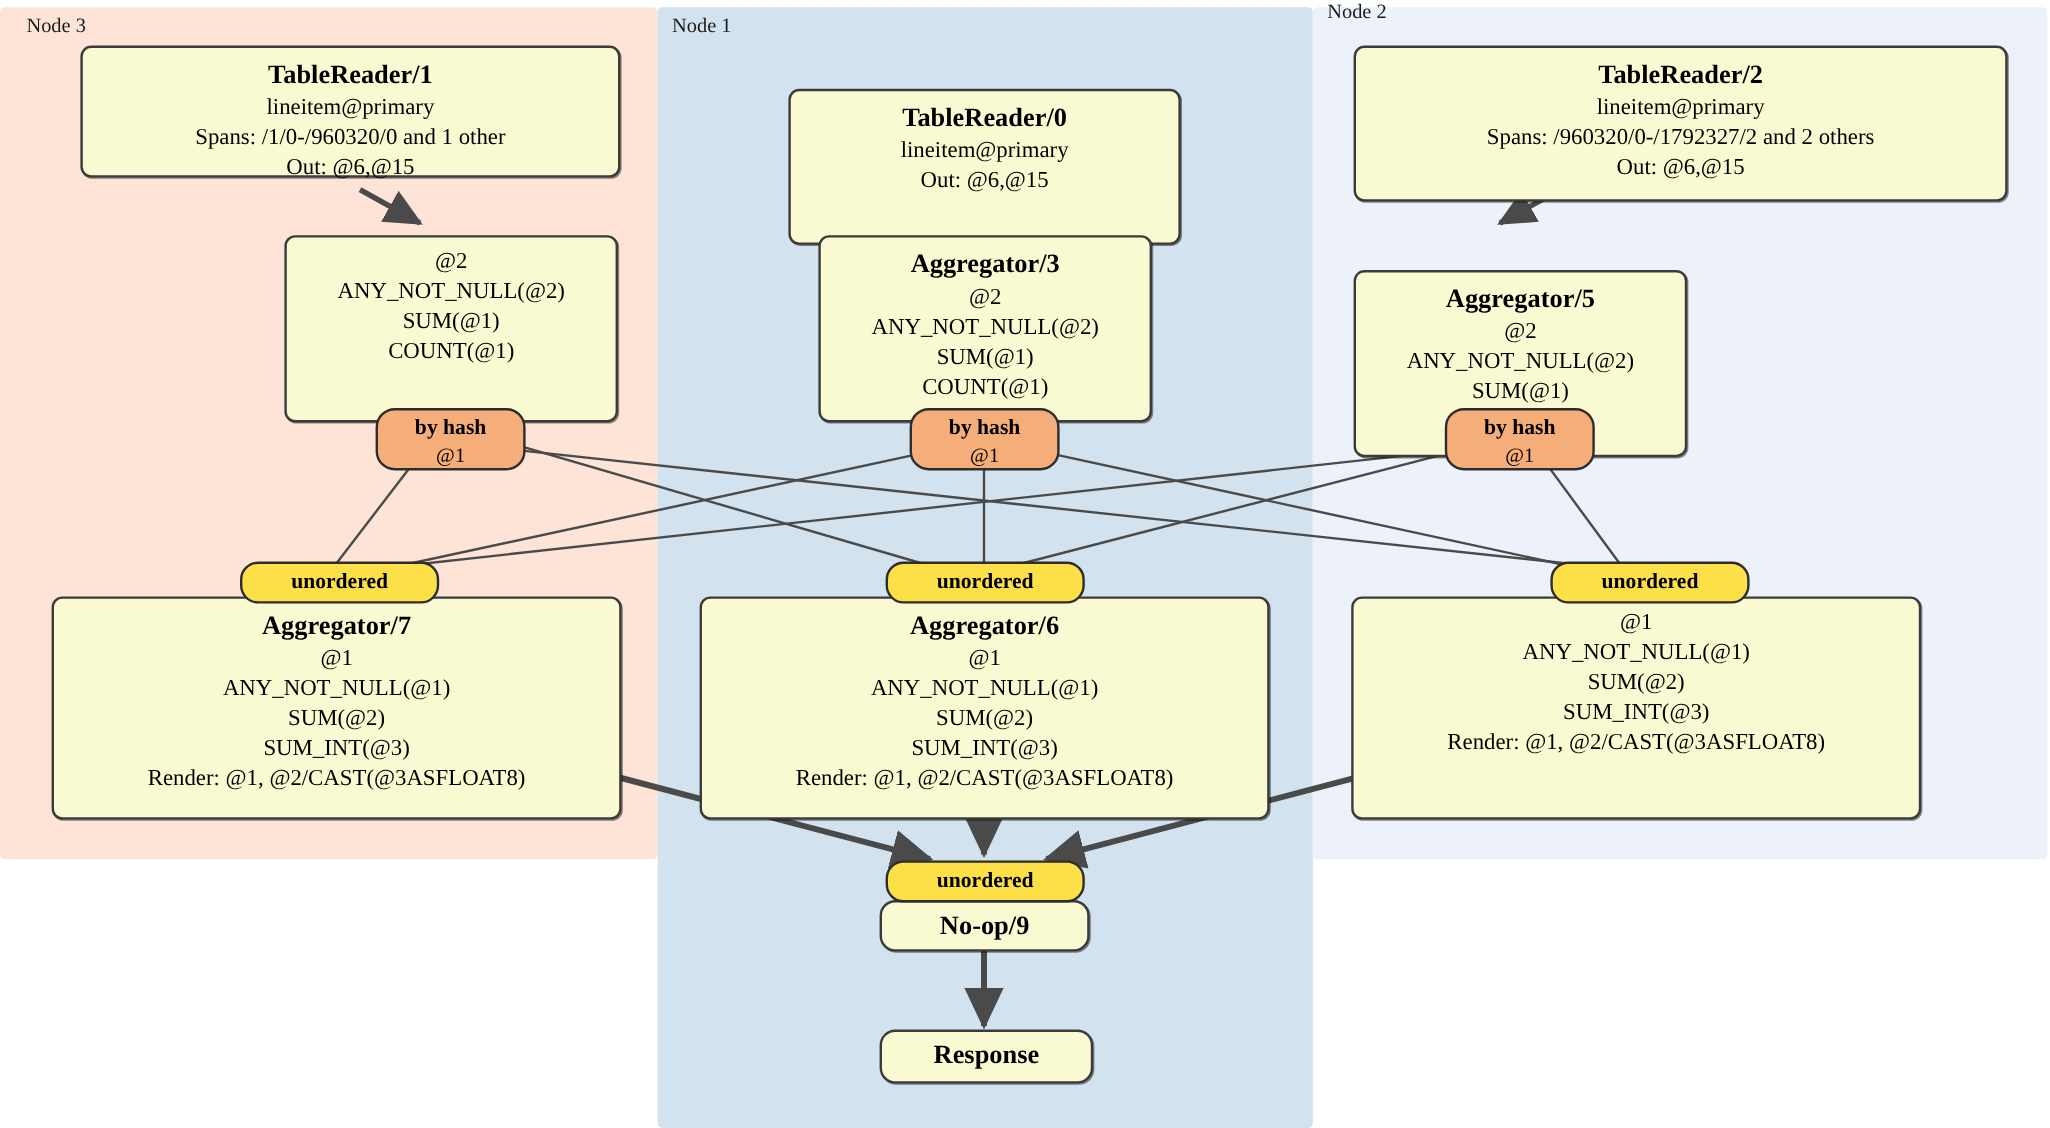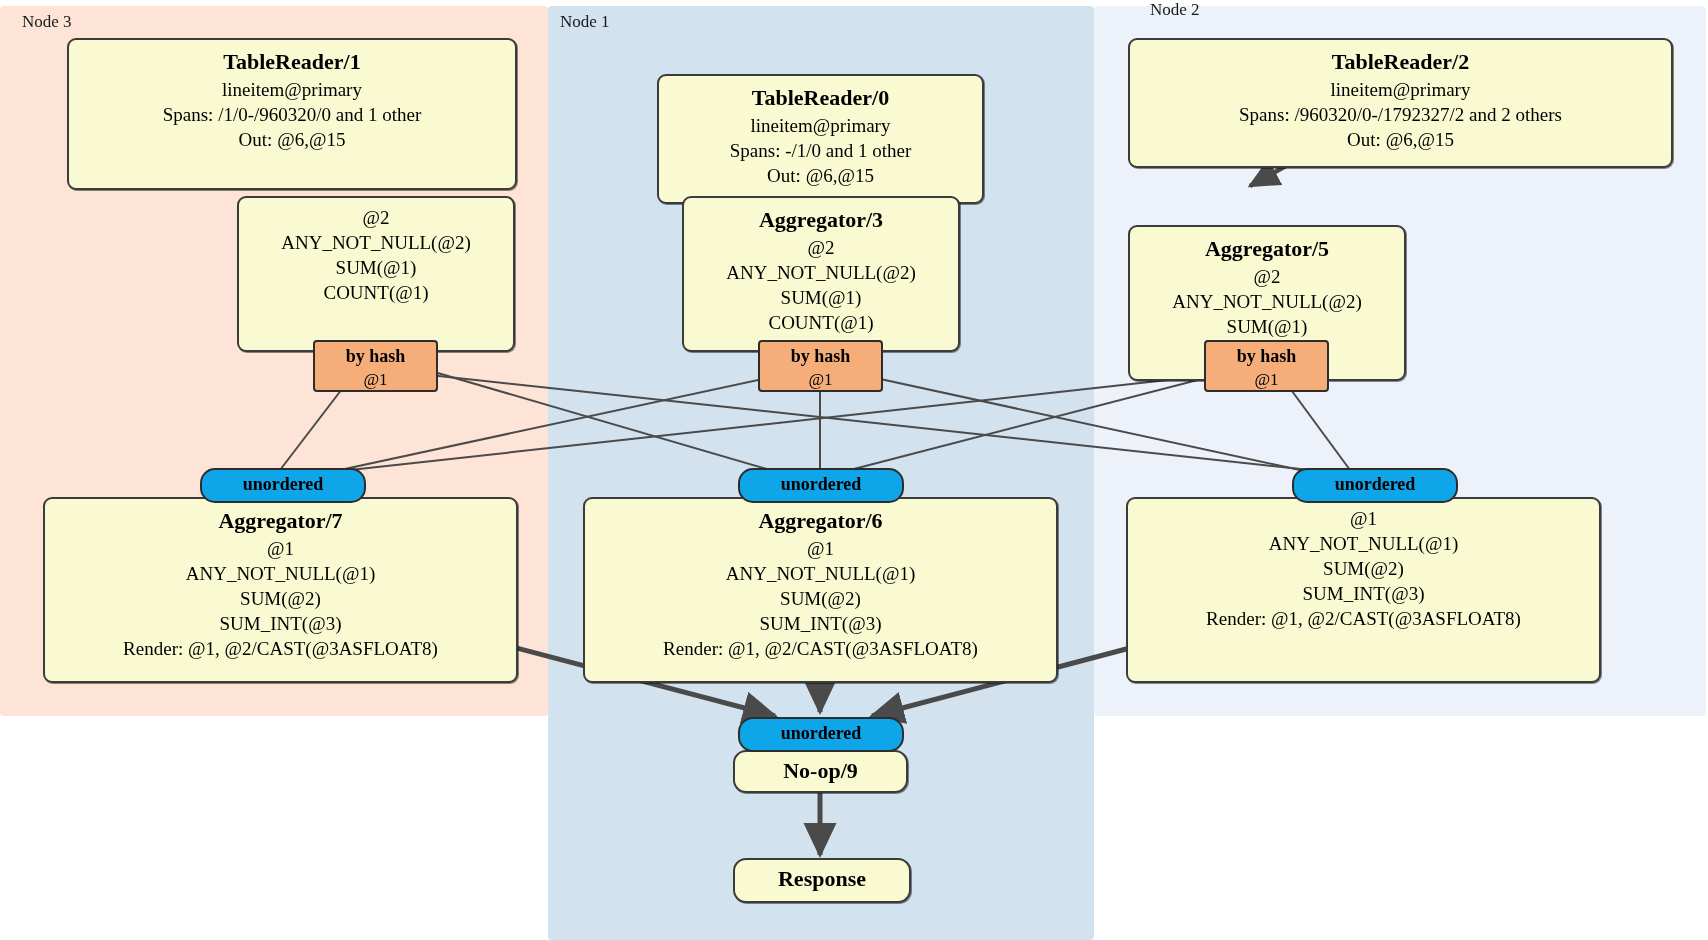--- a/index.html
+++ b/index.html
@@ -61,29 +61,29 @@
     position: absolute;
     box-sizing: border-box;
     border: 2px solid #2d2d2d;
     border-radius: 14px;
     text-align: center;
     color: #000;
     z-index: 6;
   }
   .badge.hash {
     background: #F5AE79;
-    border-radius: 4px;
+    border-radius: 16px;
     font-size: 18px;
     line-height: 23px;
     padding-top: 3px;
   }
   .badge.hash .t1 { font-weight: bold; display: block; }
   .badge.hash .t2 { display: block; font-size: 17px; }
   .badge.unordered {
-    background: #0ea5e9;
+    background: #fde047;
     border-radius: 15px;
     font-weight: bold;
     font-size: 18px;
     line-height: 28px;
   }
   .box.small {
     font-size: 22px;
     line-height: 30px;
     padding-top: 4px;
     font-weight: bold;
@@ -94,21 +94,21 @@
 <body>
 
 <div id="stage">
 
   <div class="panel" style="left:0px; top:6px; width:548px; height:710px; background:#FDE4D6;"></div>
   <div class="panel" style="left:548px; top:6px; width:546px; height:934px; background:#D2E2EF;"></div>
   <div class="panel" style="left:1094px; top:6px; width:612px; height:710px; background:#EDF2FA;"></div>
 
   <div class="panel-label" style="left:22px; top:12px;">Node 3</div>
   <div class="panel-label" style="left:560px; top:12px;">Node 1</div>
-  <div class="panel-label" style="left:1106px; top:0;margin-left:44px;">Node 2</div>
+  <div class="panel-label" style="left:1106px; top:0;">Node 2</div>
 
   <svg id="edges" viewBox="0 0 1708 940" xmlns="http://www.w3.org/2000/svg">
     <defs>
       <marker id="ah" markerWidth="9" markerHeight="9" refX="6.2" refY="3.1" orient="auto" markerUnits="strokeWidth">
         <path d="M0,0 L6.6,3.1 L0,6.2 z" fill="#4a4a4a"></path>
       </marker>
       <marker id="ahT" markerWidth="10" markerHeight="10" refX="6.4" refY="3.3" orient="auto" markerUnits="strokeWidth">
         <path d="M0,0 L7,3.3 L0,6.6 z" fill="#4a4a4a"></path>
       </marker>
     </defs>
@@ -131,31 +131,30 @@
       <line x1="1278" y1="372" x2="1350" y2="470"></line>
     </g>
 
     <path d="M505,645 L775,716" stroke="#4a4a4a" stroke-width="5" fill="none" marker-end="url(#ahT)"></path>
     <path d="M820,668 L820,712" stroke="#4a4a4a" stroke-width="5" fill="none" marker-end="url(#ahT)"></path>
     <path d="M1130,648 L872,716" stroke="#4a4a4a" stroke-width="5" fill="none" marker-end="url(#ahT)"></path>
 
     <path d="M820,775 L820,855" stroke="#4a4a4a" stroke-width="5" fill="none" marker-end="url(#ahT)"></path>
   </svg>
 
-  <div class="box" style="left:67px; top:38px; width:450px; height:152px;">
+  <div class="box" style="left:67px; top:38px; width:450px; height:110px;">
     <span class="ttl">TableReader/1</span>
     <span class="ln">lineitem@primary</span>
     <span class="ln">Spans: /1/0-/960320/0 and 1 other</span>
     <span class="ln">Out: @6,@15</span>
   </div>
 
   <div class="box" style="left:657px; top:38px; width:327px; height:130px;margin-top:36px;">
     <span class="ttl">TableReader/0</span>
     <span class="ln">lineitem@primary</span>
-    <span class="ln">Spans: -/1/0 and 1 other</span>
     <span class="ln">Out: @6,@15</span>
   </div>
 
   <div class="box" style="left:1128px; top:38px; width:545px; height:130px;">
     <span class="ttl">TableReader/2</span>
     <span class="ln">lineitem@primary</span>
     <span class="ln">Spans: /960320/0-/1792327/2 and 2 others</span>
     <span class="ln">Out: @6,@15</span>
   </div>
 

